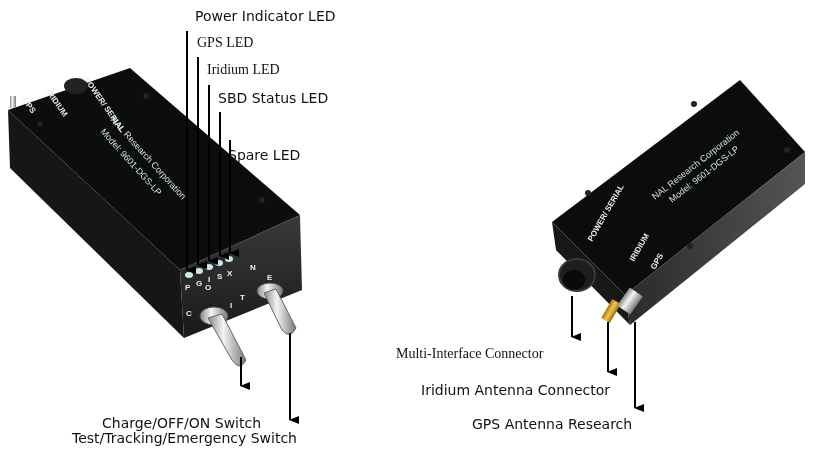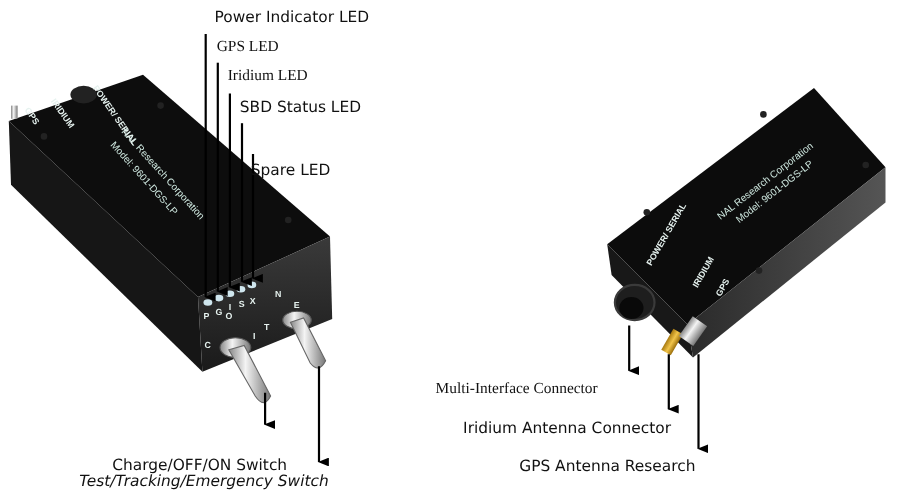--- a/index.html
+++ b/index.html
@@ -134,17 +134,17 @@
     <line x1="635" y1="322" x2="635" y2="408" stroke="#000" stroke-width="2" marker-end="url(#ah)"></line>
   </g>
 </svg>
 
 <div class="lbl" style="left:195px;top:8px;">Power Indicator LED</div>
 <div class="lbl" style="left:197px;top:35px;font-family:Liberation Serif, serif;">GPS LED</div>
 <div class="lbl" style="left:207px;top:62px;font-family:Liberation Serif, serif;">Iridium LED</div>
 <div class="lbl" style="left:218px;top:90px;text-align:center;">SBD Status LED</div>
 <div class="lbl" style="left:228px;top:118px;margin-top:29px;">Spare LED</div>
 <div class="lbl" style="left:102px;top:395px;margin-top:20px;">Charge/OFF/ON Switch</div>
-<div class="lbl" style="left:72px;top:430px;font-style:italic;">Test/Tracking/Emergency Switch</div>
+<div class="lbl" style="left:72px;top:430px;">Test/Tracking/Emergency Switch</div>
 
 <div class="lbl" style="left:396px;top:346px;font-family:Liberation Serif, serif;">Multi-Interface Connector</div>
 <div class="lbl" style="left:421px;top:382px;">Iridium Antenna Connector</div>
 <div class="lbl" style="left:472px;top:416px;">GPS Antenna Research</div>
 
 </body></html>

